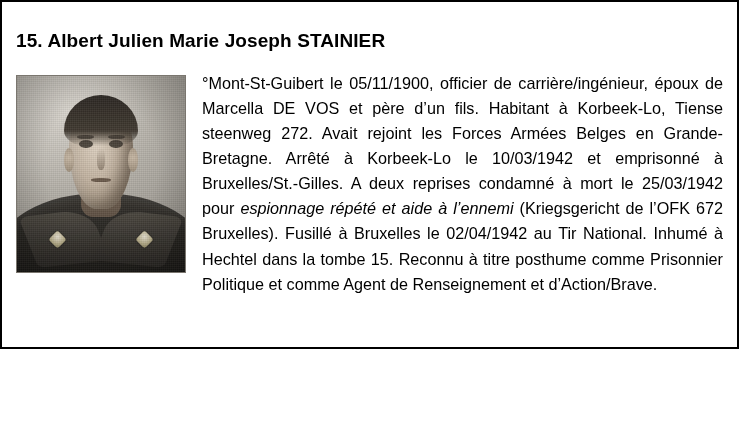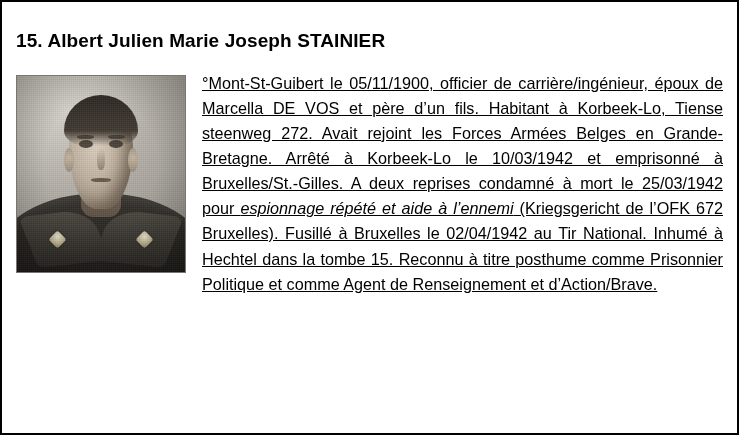--- a/index.html
+++ b/index.html
@@ -10,21 +10,21 @@
     width: 739px;
     height: 435px;
     background: #ffffff;
     font-family: "Liberation Sans", sans-serif;
     color: #000000;
     overflow: hidden;
   }
   .page {
     position: relative;
     width: 739px;
-    height: 435px;
+    height: 349px;
     box-sizing: border-box;
     border: 2px solid #000000;
     background: #ffffff;
   }
   .inner {
     position: absolute;
     left: 14px;
     top: 10px;
     right: 14px;
     bottom: 8px;
@@ -35,21 +35,20 @@
     letter-spacing: 0.1px;
     margin: 18px 0 0 0;
     line-height: 1.2;
   }
   .body-block {
     margin-top: 18px;
     font-size: 16.2px;
     line-height: 1.55;
     text-align: justify;
     text-justify: inter-word;
-    text-decoration: underline;
   }
   .portrait {
     float: left;
     width: 168px;
     height: 196px;
     margin: 4px 16px 4px 0;
     position: relative;
     overflow: hidden;
     background: #b9b5ae;
     border: 1px solid #7a766f;

